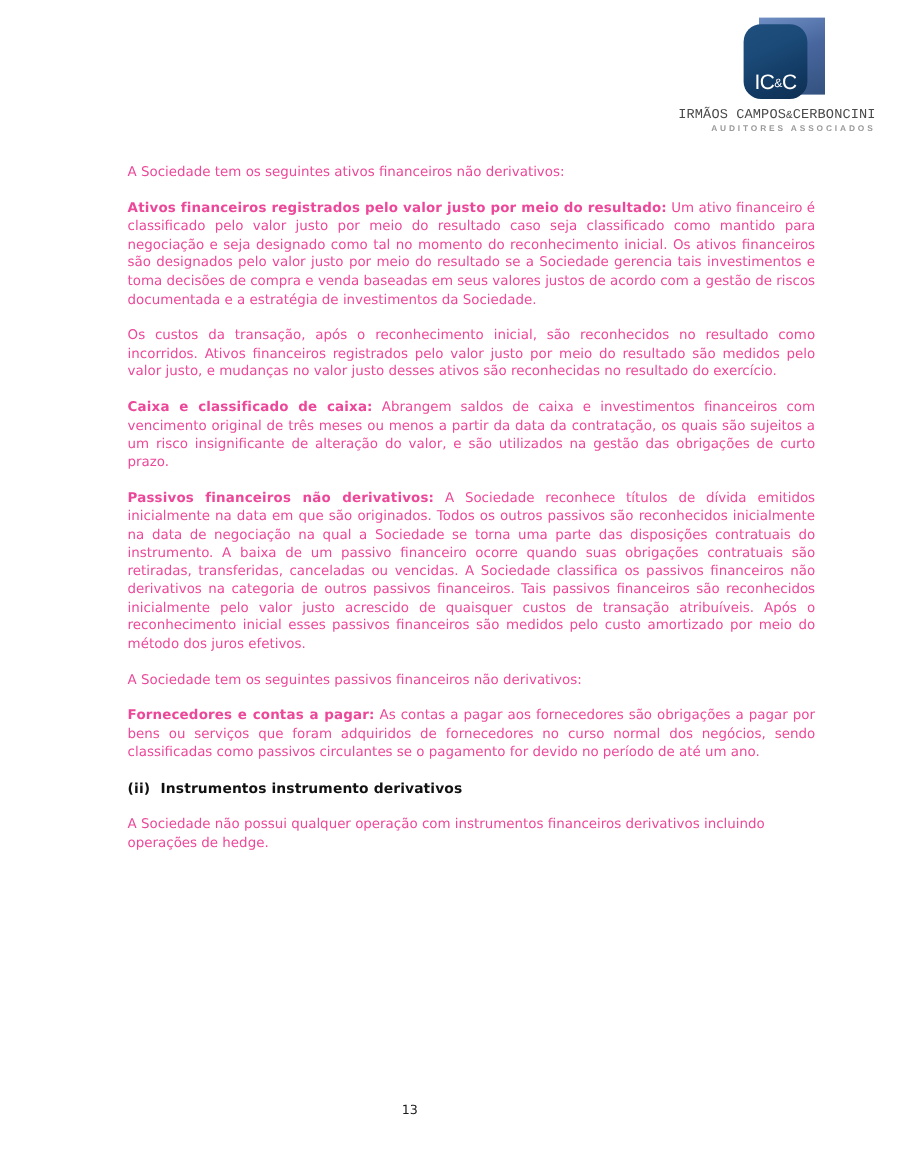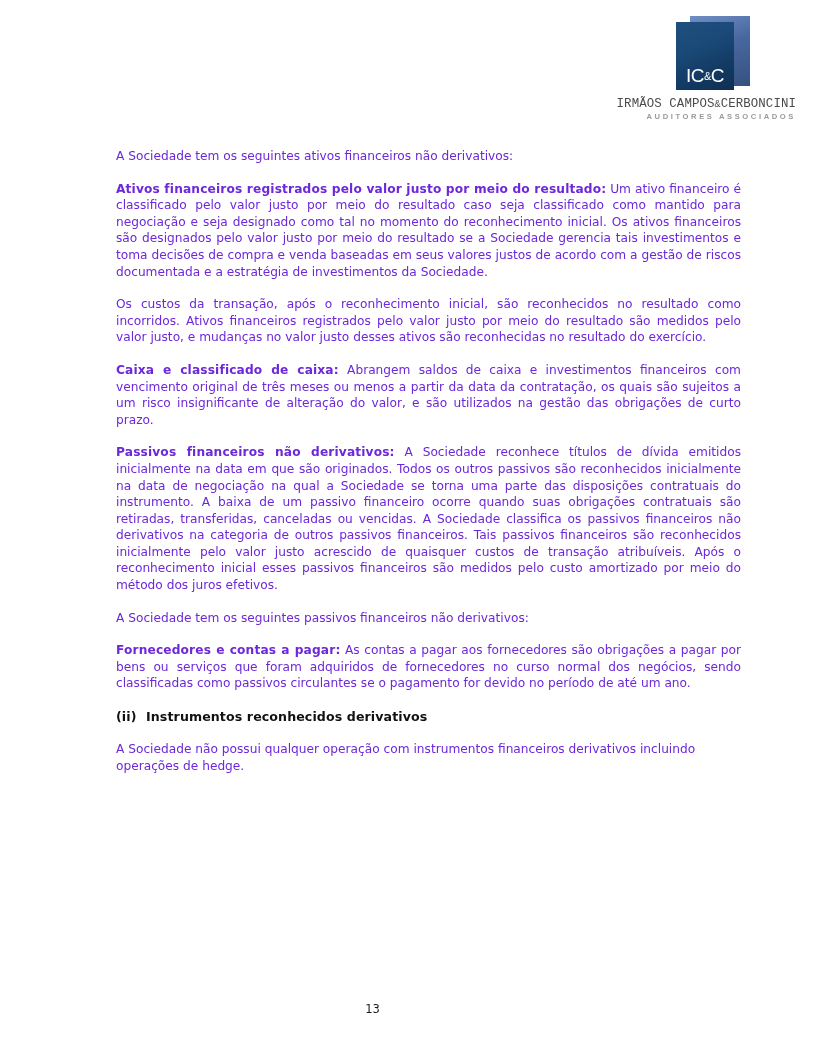--- a/index.html
+++ b/index.html
@@ -44,20 +44,21 @@
     background: linear-gradient(160deg, #6f8fc4 0%, #49679f 45%, #33527f 100%);
   }
   
   .logo-panel-front {
     position: absolute;
     top: 8px;
     left: 0px;
     width: 58px;
     height: 68px;
     background: linear-gradient(155deg, #1f4f7e 0%, #1b4a78 35%, #123a63 70%, #0f2f52 100%);
+    border-radius: 16px;
   }
   .logo-icc {
     position: absolute;
     bottom: 5px;
     left: 0px;
     width: 58px;
     text-align: center;
     color: #ffffff;
     font-family: "Liberation Sans", sans-serif;
     font-size: 19px;
@@ -105,21 +106,21 @@
     position: absolute;
     top: 148px;
     left: 116px;
     width: 625px;
   }
   p.para {
     margin: 0 0 16px 0;
     font-family: "DejaVu Sans", sans-serif;
     font-size: 12.2px;
     line-height: 16.6px;
-    color: #6d28d9;
+    color: #ec4899;
     text-align: justify;
     text-justify: inter-word;
     -webkit-hyphens: none;
     hyphens: none;
   }
   p.para.lead {
     text-align: left;
   }
   .lead-in {
     font-weight: bold;
@@ -177,21 +178,21 @@
 
 
     <p class="para"><span class="lead-in">Caixa e classificado de caixa:</span><span> Abrangem saldos de caixa e investimentos financeiros com vencimento original de três meses ou menos a partir da data da contratação, os quais são sujeitos a um risco insignificante de alteração do valor, e são utilizados na gestão das obrigações de curto prazo.</span></p>
 
     <p class="para"><span class="lead-in">Passivos financeiros não derivativos:</span><span> A Sociedade reconhece títulos de dívida emitidos inicialmente na data em que são originados. Todos os outros passivos são reconhecidos inicialmente na data de negociação na qual a Sociedade se torna uma parte das disposições contratuais do instrumento. A baixa de um passivo financeiro ocorre quando suas obrigações contratuais são retiradas, transferidas, canceladas ou vencidas. A Sociedade classifica os passivos financeiros não derivativos na categoria de outros passivos financeiros. Tais passivos financeiros são reconhecidos inicialmente pelo valor justo acrescido de quaisquer custos de transação atribuíveis. Após o reconhecimento inicial esses passivos financeiros são medidos pelo custo amortizado por meio do método dos juros efetivos.</span></p>
 
     <p class="para lead">A Sociedade tem os seguintes passivos financeiros não derivativos:</p>
 
     <p class="para"><span class="lead-in">Fornecedores e contas a pagar:</span><span> As contas a pagar aos fornecedores são obrigações a pagar por bens ou serviços que foram adquiridos de fornecedores no curso normal dos negócios, sendo classificadas como passivos circulantes se o pagamento for devido no período de até um ano.</span></p>
 
-    <h2 class="section-heading"><span class="num">(ii)</span><span>Instrumentos reconhecidos derivativos</span></h2>
+    <h2 class="section-heading"><span class="num">(ii)</span><span>Instrumentos instrumento derivativos</span></h2>
 
     <p class="para lead">A Sociedade não possui qualquer operação com instrumentos financeiros derivativos incluindo operações de hedge.</p>
 
   </div>
 
   <div class="page-number">13</div>
 
 </div>
 
 </body></html>

